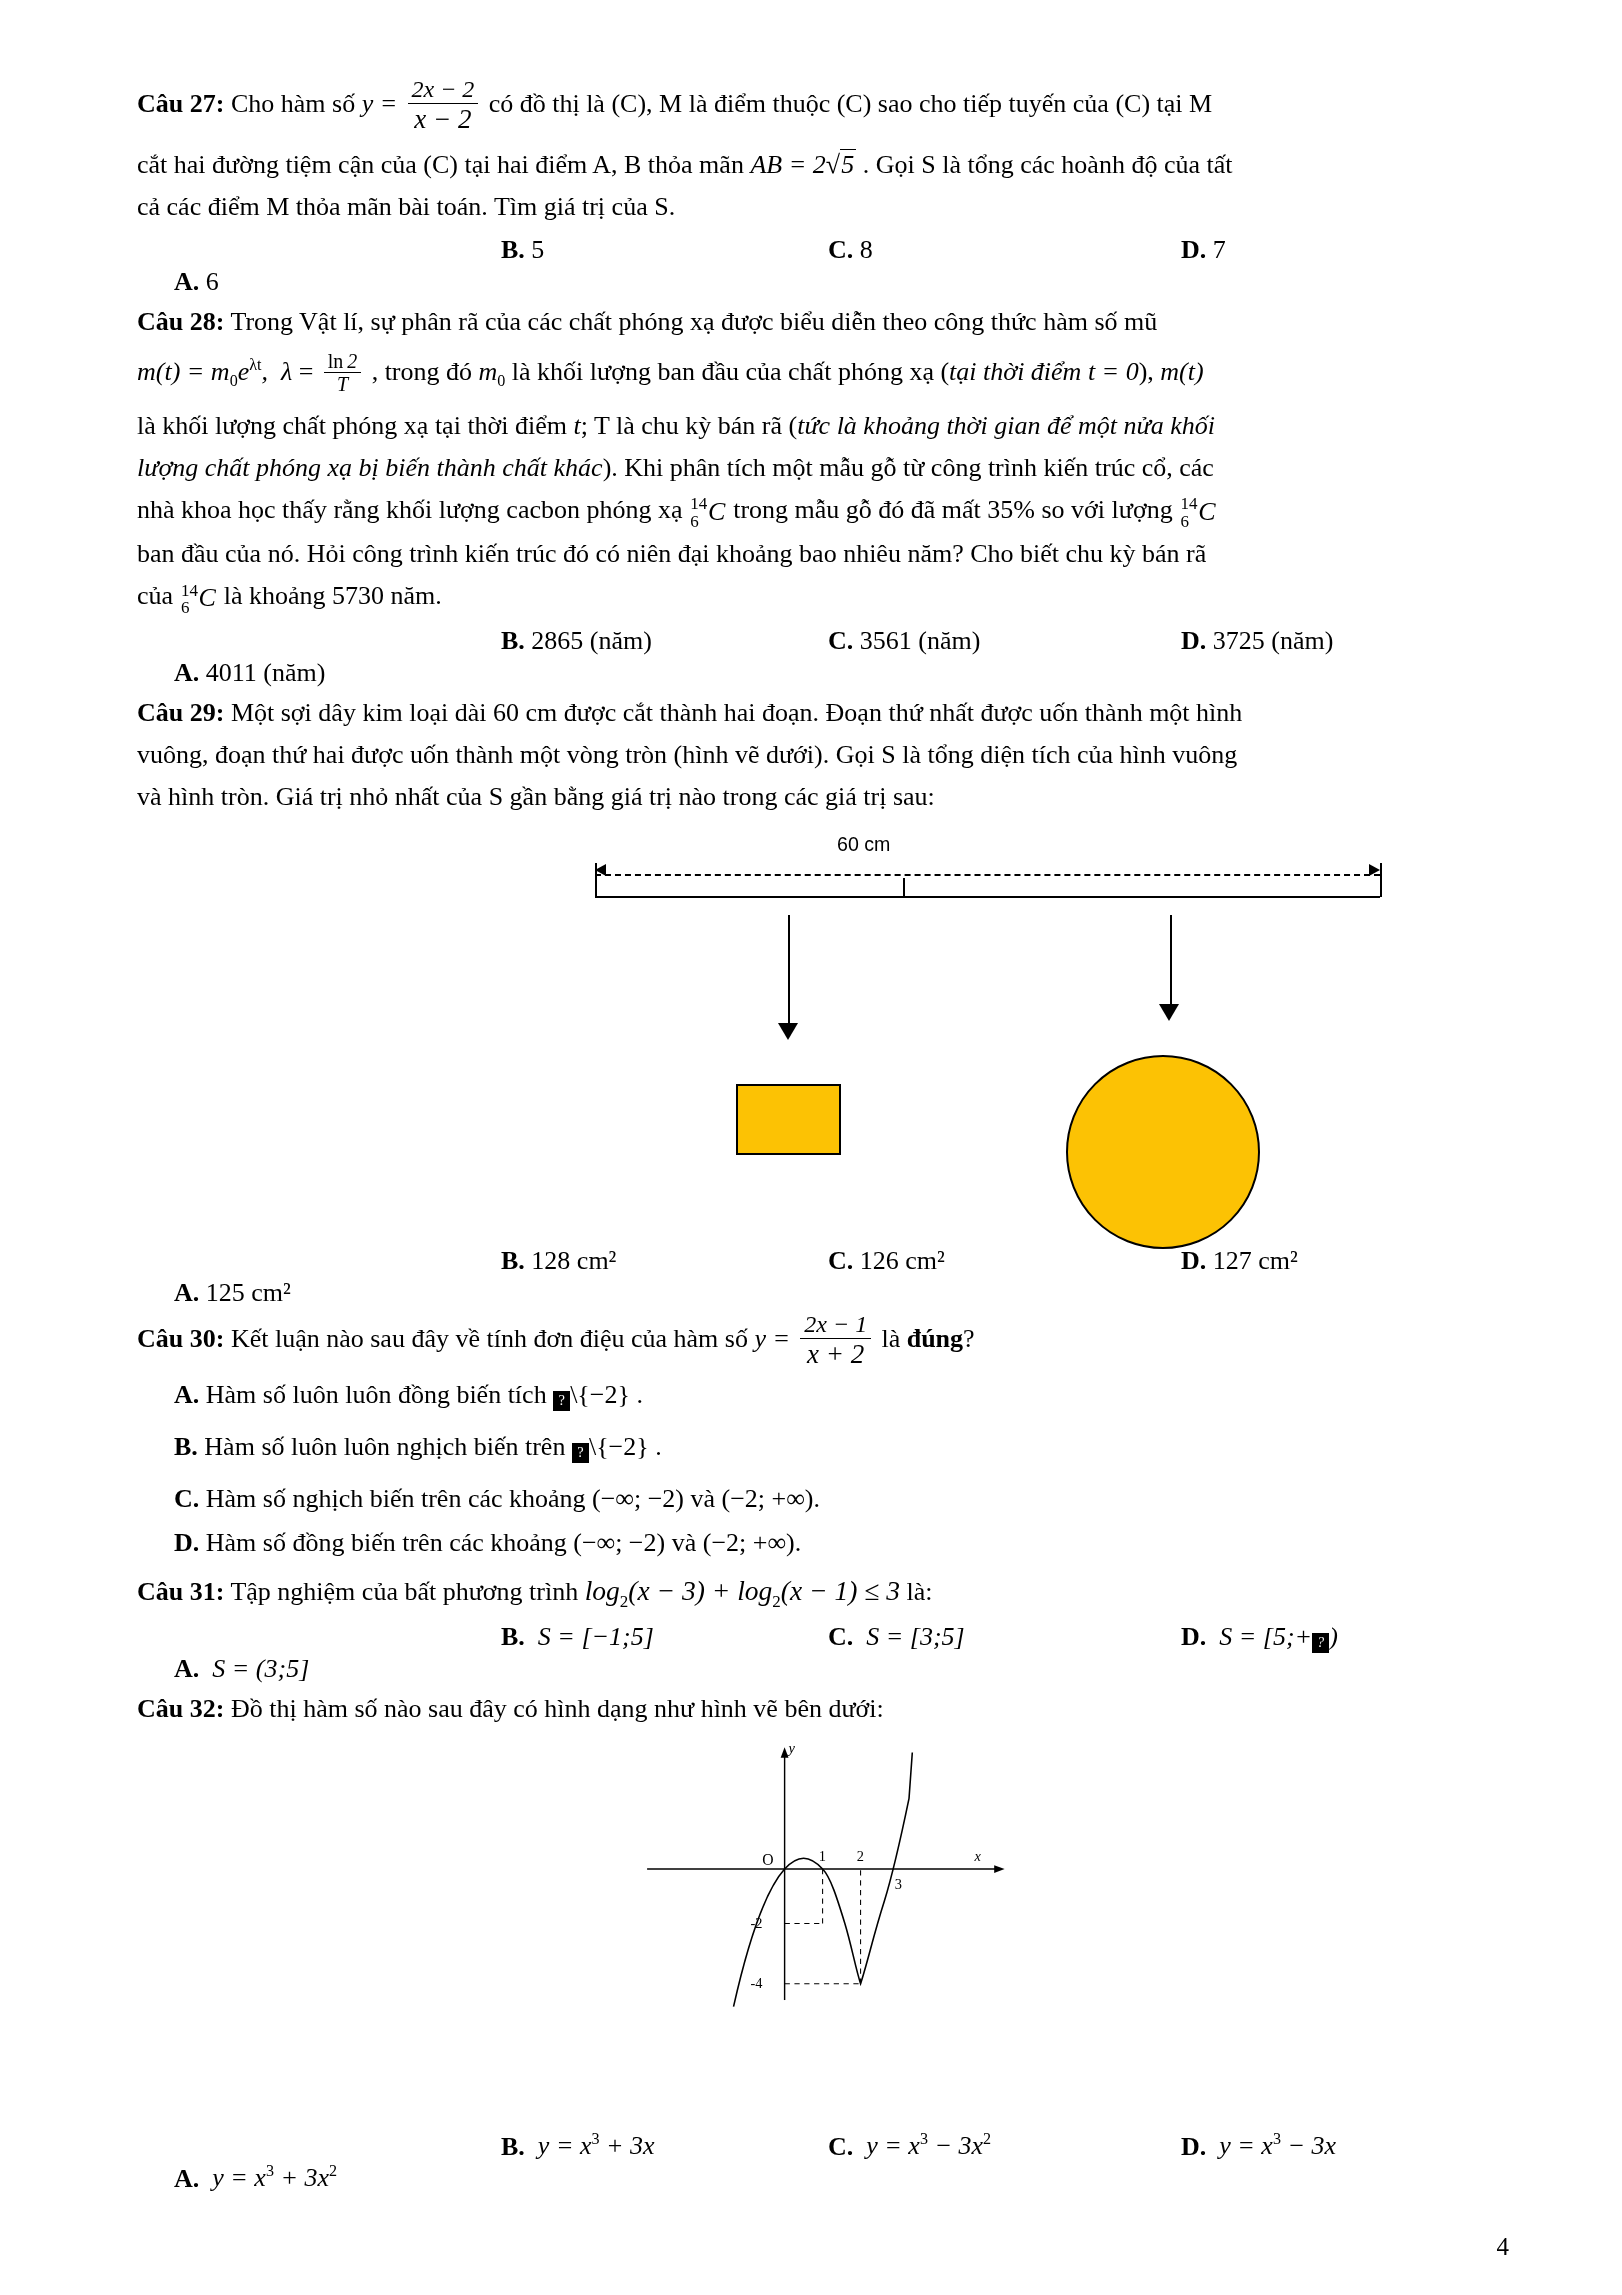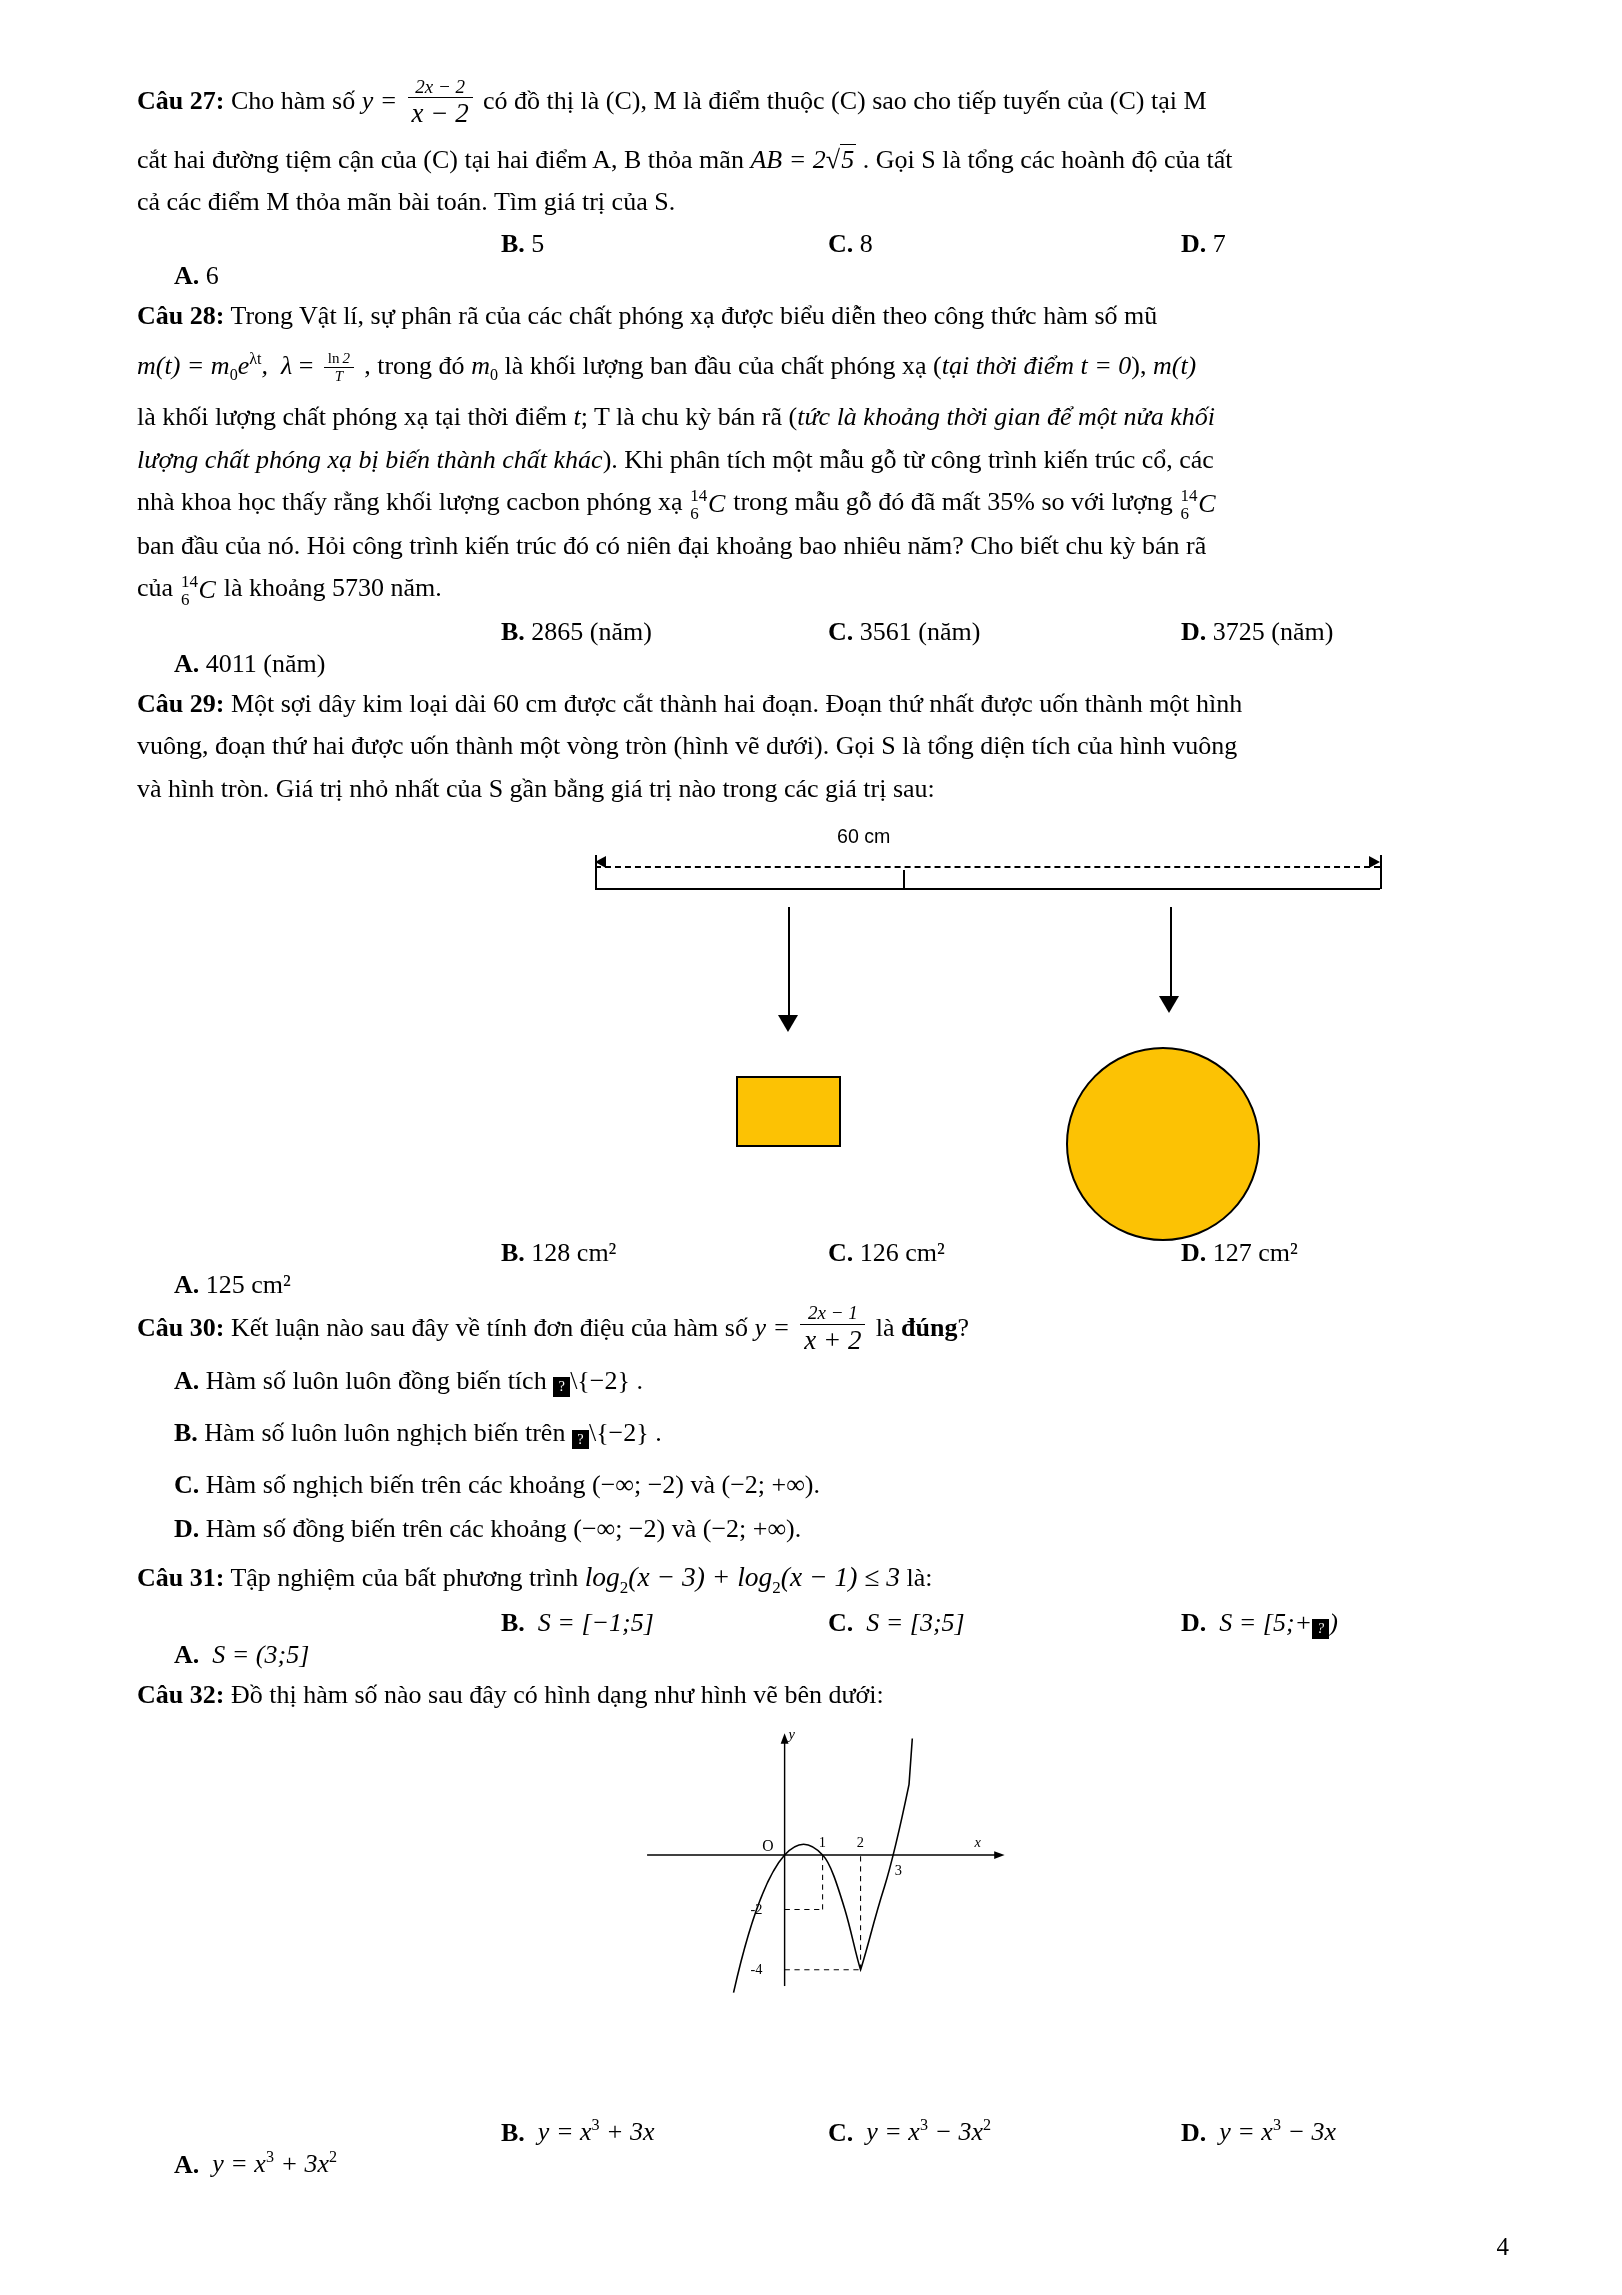--- a/index.html
+++ b/index.html
@@ -19,23 +19,23 @@
   .ln { font-size:26px; line-height:1.62; text-align:justify; }
   .ln.nj { text-align:left; }
   b, .b { font-weight:bold; }
   .it { font-style:italic; }
   .mathvar { font-family:"Liberation Serif", serif; font-style:italic; }
   .lbl { font-weight:bold; }
 
   
   .frac { display:inline-block; vertical-align:middle; text-align:center; font-style:italic;
           line-height:1.12; margin:0 3.9px; position:relative; top:-1.3px; }
-  .frac .num { display:block; padding:0 3.9px; font-size:19px; }
+  .frac .num { display:block; padding:0 3.9px; font-size:24px; }
   .frac .den { display:block; padding:0 3.9px; border-top:1.3px solid #000; font-size:27px; }
-  .frac.sm .num, .frac.sm .den { font-size:15px; }
+  .frac.sm .num, .frac.sm .den { font-size:20px; }
 
   .sqrt { display:inline-block; white-space:nowrap; }
   .sqrt .rad { font-style:normal; }
   .sqrt .cnt { border-top:1.3px solid #000; padding:0 2px 0 1.3px; }
 
   sup.s, sub.s { font-size:0.62em; font-style:normal; }
 
   .isoC { display:inline-block; vertical-align:middle; position:relative; font-style:italic; margin:0 1.3px; }
   .isoC .nums { display:inline-block; vertical-align:middle; font-style:normal; font-size:17px;
                 line-height:1.05; text-align:left; margin-right:0.7px; position:relative; top:-0.7px;}

